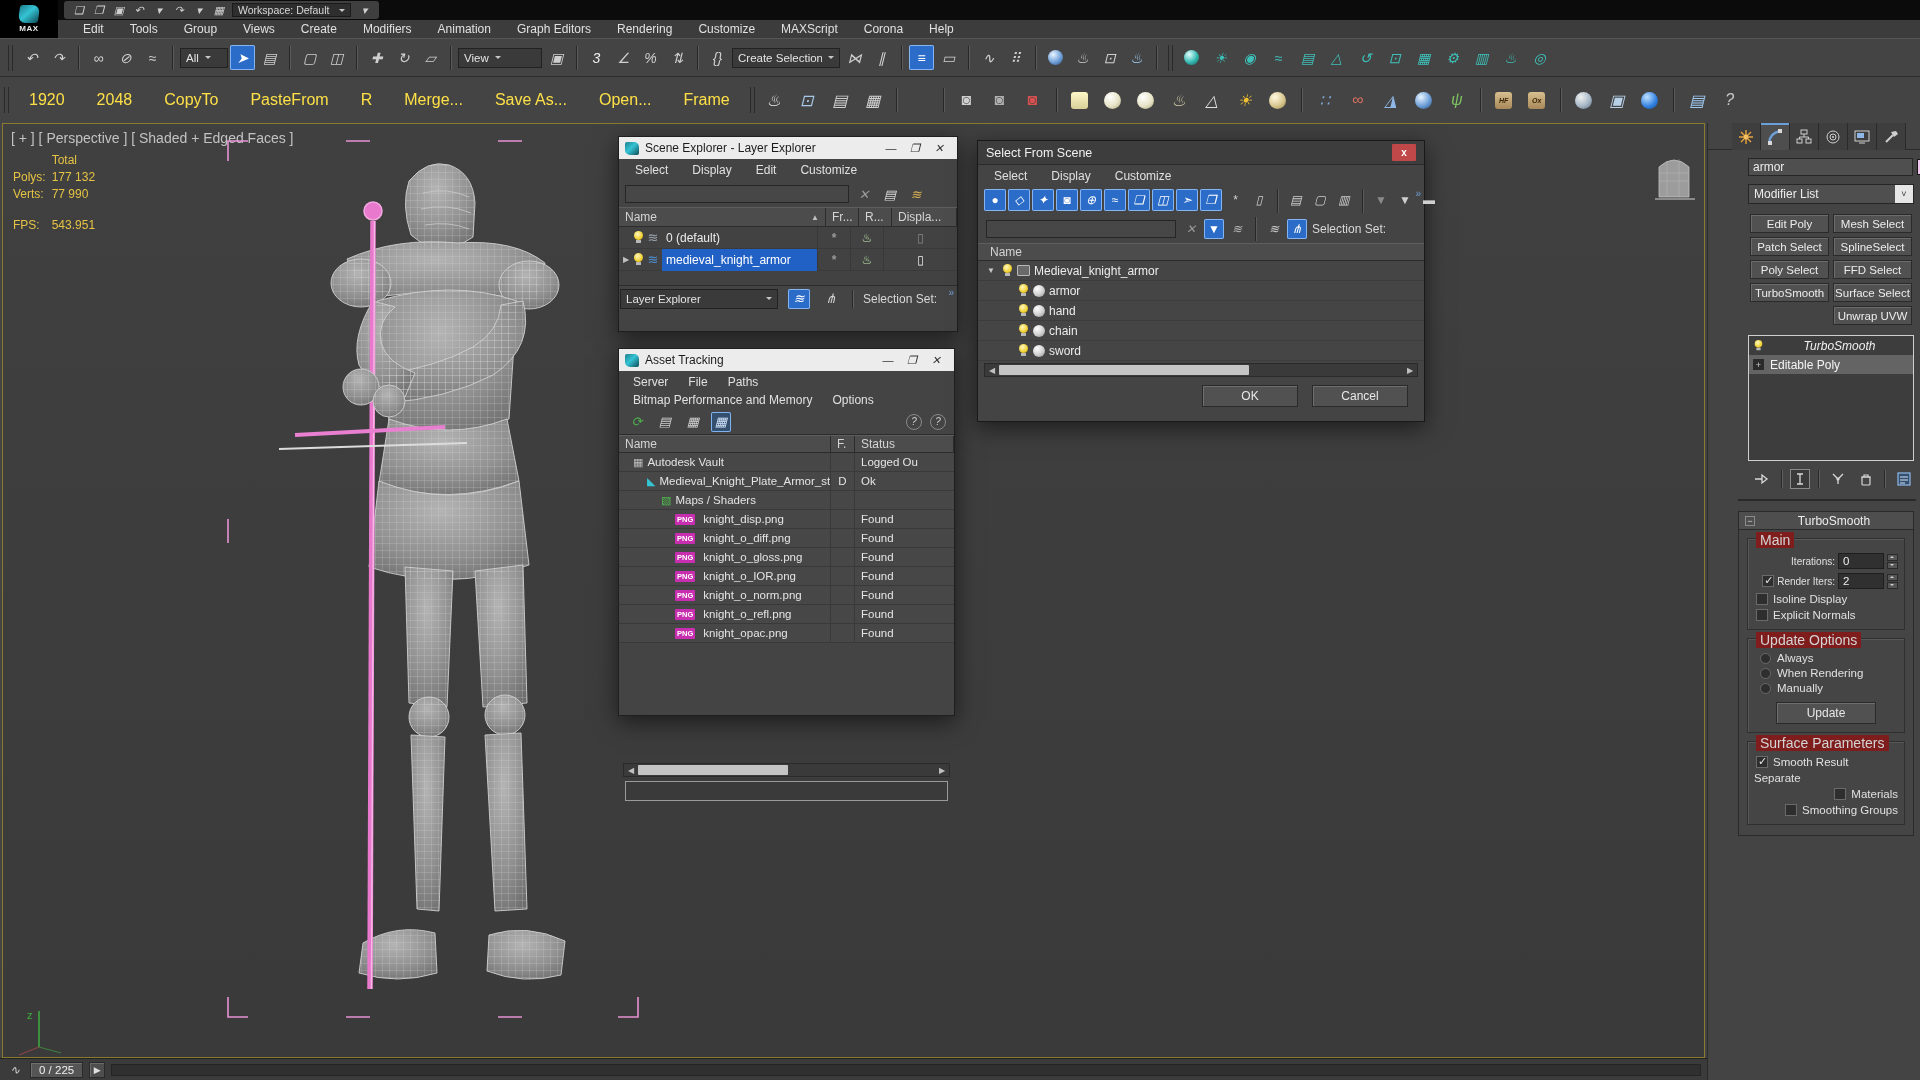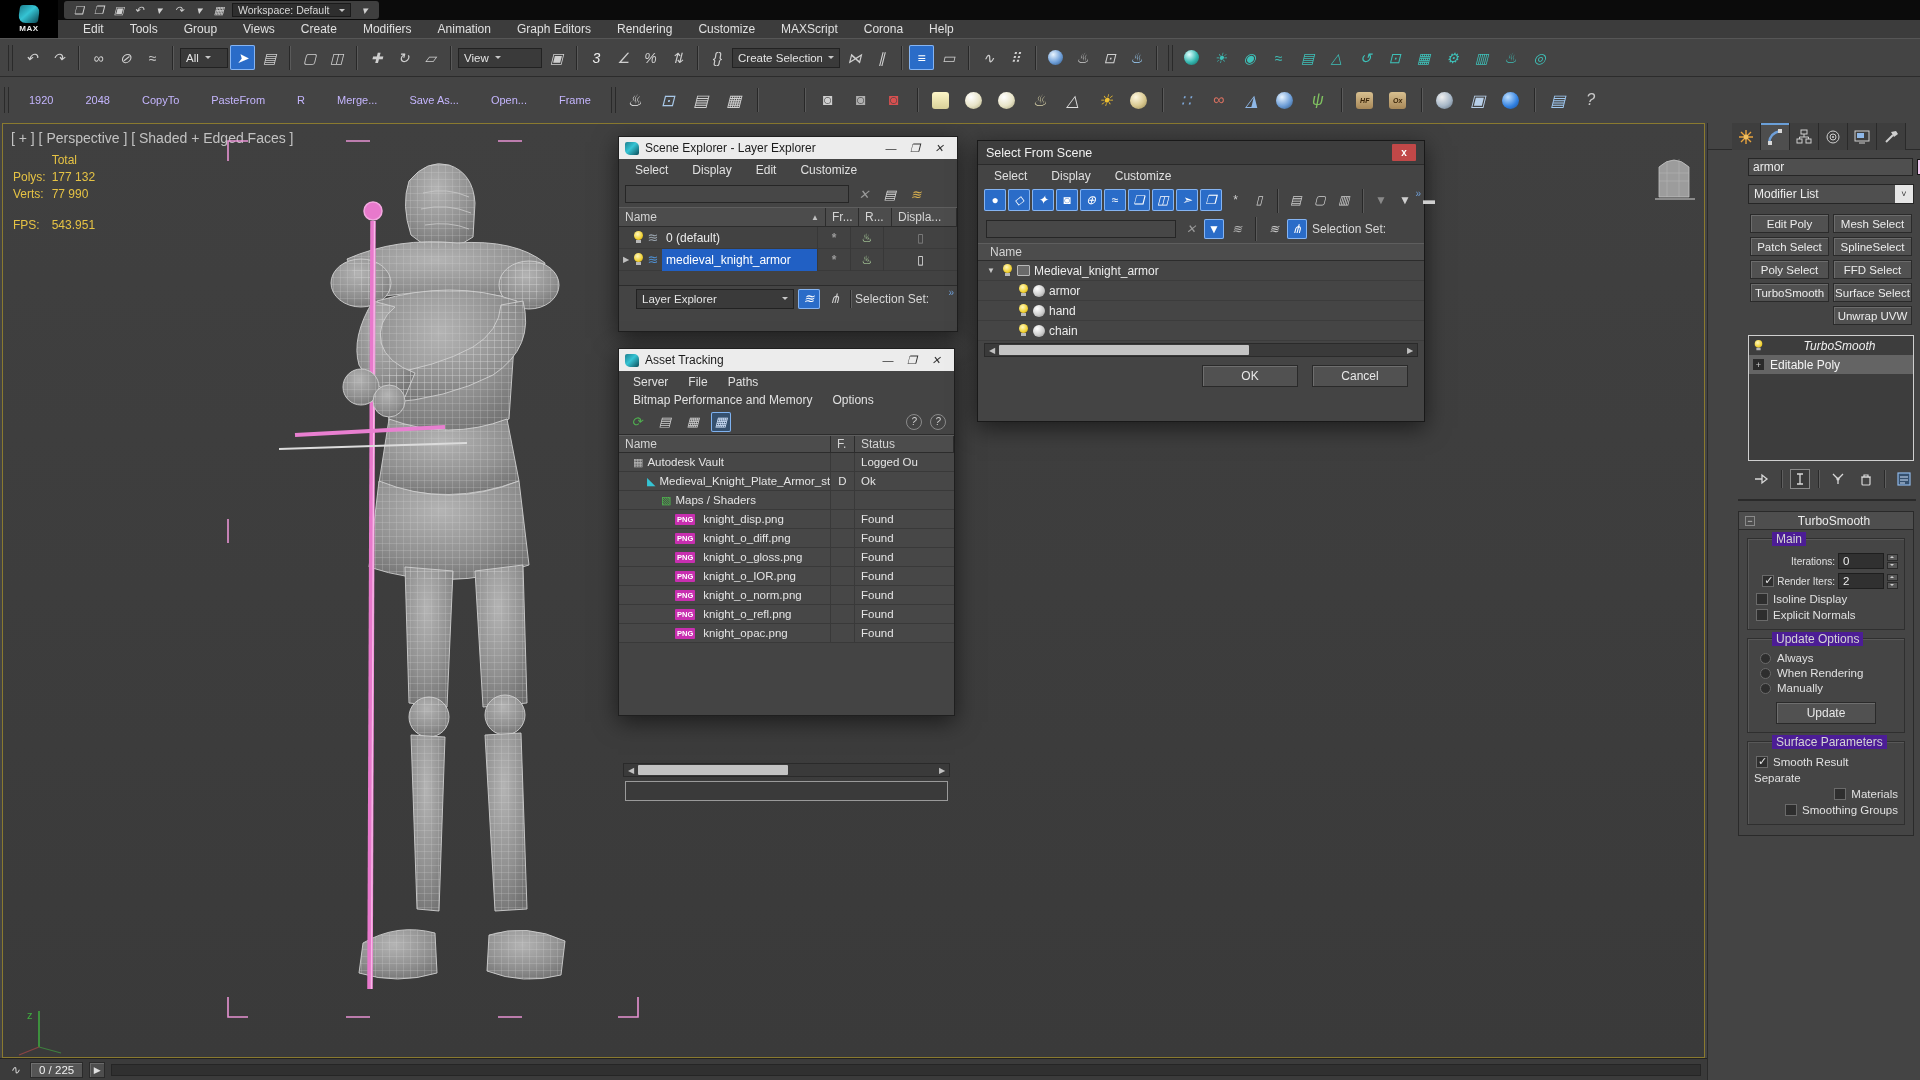--- a/index.html
+++ b/index.html
@@ -55,21 +55,21 @@
 .b-gray{--grad:radial-gradient(circle at 35% 30%,#f0f0f0,#a8b8c8 55%,#5a6a7a)}
 .c-pale{--grad:linear-gradient(#fdf6c8,#d8d098)}
 .c-tan{--grad:linear-gradient(#d8c090,#a88858)}
 .bulbi{position:relative;width:11px;height:14px;flex:none;display:inline-block}
 .bulbi::before{content:"";position:absolute;left:1px;top:0;width:9px;height:9px;border-radius:50%;
   background:radial-gradient(circle at 40% 35%,#fff8c0,#f0d030 60%,#b89010)}
 .bulbi::after{content:"";position:absolute;left:3px;top:9px;width:5px;height:3px;background:#b8b8b8}
 .dd{height:20px;background:#3a3a3a;border:1px solid #222;display:inline-flex;align-items:center;
   padding:0 5px;font-size:11.5px;color:#e4e4e4;gap:6px;flex:none}
 .dd span{overflow:hidden;white-space:nowrap}
-.tb-textbtn{padding:0 16px;height:24px;display:flex;align-items:center;color:#c4b5fd;font-size:11px}
+.tb-textbtn{padding:0 16px;height:24px;display:flex;align-items:center;color:#fde047;font-size:16px}
 #toolbar2 .tbi{width:30px;height:30px;font-size:16px}
 #toolbar2 .tbi.ball::before,#toolbar2 .tbi.chip::before{width:17px;height:17px}
 
 
 #viewport{left:2px;top:123px;width:1703px;height:935px;background:linear-gradient(#404040,#3a3a3a);
   border:1px solid #8a7a2f;z-index:1;overflow:hidden}
 #vp-label{left:8px;top:6px;color:#c2c2c2;font-size:14px}
 #vp-stats{left:10px;top:28px;color:var(--yellow);font-size:12px;line-height:17px}
 #vp-stats table{border-collapse:collapse}
 #vp-stats td{padding:0 6px 0 0}
@@ -98,21 +98,21 @@
 #se-hdr .c-name{width:207px;justify-content:space-between}
 #se-hdr .c-s{width:33px}
 #se-hdr .c-d{flex:1}
 .se-row{height:22px;display:flex;align-items:center;background:#424242;border-bottom:1px solid #3a3a3a}
 .se-row .tree{width:14px;font-size:8px;color:#c0c0c0;text-align:center;flex:none}
 .se-row .lyr{width:18px;text-align:center;font-size:13px;flex:none}
 .se-row .se-name{width:156px;height:22px;display:flex;align-items:center;padding-left:4px;color:#ececec;border-right:1px solid #383838}
 .se-row.selrow .se-name{background:var(--sel);color:#fff}
 .se-cell{width:33px;height:22px;display:flex;align-items:center;justify-content:center;border-right:1px solid #383838;font-size:12px}
 .se-cell.last{flex:1;border-right:none}
-#se-footer{height:26px;display:flex;align-items:center;gap:4px;padding:0 17px;border-top:1px solid #2c2c2c;position:relative}
+#se-footer{height:26px;display:flex;align-items:center;gap:10px;padding:0 1px;border-top:1px solid #2c2c2c;position:relative}
 #se-footer .dd{width:158px}
 #se-body{height:58px;background:#424242}
 .chev{position:absolute;right:3px;top:1px;color:#6f9fd8;font-size:10px}
 
 
 #asset-tracking{left:618px;top:348px;width:337px;height:368px;z-index:6}
 #at-menu{display:flex;flex-wrap:wrap;align-items:center;padding:2px 4px 0 4px}
 #at-menu .menu-item{padding:1px 10px;font-size:12px}
 #at-toolbar{height:26px;display:flex;align-items:center;gap:8px;padding:0 8px;border-bottom:1px solid #2c2c2c}
 #at-toolbar .tbi{width:20px;height:20px;font-size:13px}
@@ -169,21 +169,21 @@
 #cp-stacktools{display:flex;align-items:center;gap:8px;margin:8px 6px 0 44px}
 #cp-stacktools .sbtn{width:22px;height:20px;display:flex;align-items:center;justify-content:center}
 #cp-stacktools .sbtn.on{border:1px solid #8a8a8a;background:#3a3a3a}
 .vsep{width:1px;height:18px;background:#2a2a2a;box-shadow:1px 0 0 #5e5e5e}
 #cp-divider{height:2px;background:#2a2a2a;margin:10px 4px 0 30px}
 #cp-rollout{margin:10px 6px 0 30px;border:1px solid #2a2a2a;padding-bottom:10px;background:#454545}
 #ro-head{height:18px;background:#4e4e4e;border-bottom:1px solid #2a2a2a;display:flex;align-items:center;padding:0 6px;gap:6px}
 #ro-head .minus{width:10px;height:10px;border:1px solid #8a8a8a;display:flex;align-items:center;justify-content:center;font-size:9px;color:#d8d8d8}
 #ro-head .ro-title{flex:1;text-align:center;font-size:12px;color:#ececec}
 .grp{margin:8px 8px 0 8px;border:1px solid #2f2f2f;box-shadow:inset 1px 1px 0 #585858;position:relative;padding:10px 6px 8px 6px}
-.grp .gl{position:absolute;top:-7px;left:24px;background:#4c1d95;padding:0 4px;font-size:12px;color:#d4d4d4}
+.grp .gl{position:absolute;top:-7px;left:8px;background:#7f1d1d;padding:0 4px;font-size:14px;color:#d4d4d4}
 .spinrow{display:flex;align-items:center;justify-content:flex-end;gap:3px;margin:4px 0}
 .spinrow .slabel{font-size:10px;color:#e0e0e0}
 .spinbox{width:46px;height:16px;background:#303030;border:1px solid #1e1e1e;color:#ececec;font-size:11.5px;display:flex;align-items:center;padding-left:4px}
 .spinner{display:flex;flex-direction:column;gap:1px}
 .spinner i{width:11px;height:7px;background:#565656;border:1px solid #2a2a2a;position:relative}
 .spinner i::after{content:"";position:absolute;left:2px;top:1.5px;border:2.5px solid transparent}
 .spinner i.up::after{border-bottom-color:#cfcfcf;top:-1px}
 .spinner i.dn::after{border-top-color:#cfcfcf}
 .ckrow{display:flex;align-items:center;gap:5px;margin:4px 0 0 2px}
 .ck{width:12px;height:12px;background:#2e2e2e;border:1px solid #6a6a6a;flex:none;position:relative}
@@ -1108,20 +1108,25 @@
       <div class="sfs-row" style="padding-left:40px">
         <span class="bulbi"></span>
         <span class="sphere-ico"></span>
         <span>hand</span>
       </div>
       <div class="sfs-row" style="padding-left:40px">
         <span class="bulbi"></span>
         <span class="sphere-ico"></span>
         <span>chain</span>
       </div>
+      <div class="sfs-row" style="padding-left:40px">
+        <span class="bulbi"></span>
+        <span class="sphere-ico"></span>
+        <span>sword</span>
+      </div>
     </div>
   <div class="hscroll" style="margin:2px 6px">
     <span class="arr">◀</span>
     <span class="thumb" style="width:250px"></span>
     <span class="trk"></span>
     <span class="arr">▶</span>
   </div>
   <div id="sfs-btnrow">
     <span class="btn">OK</span>
     <span class="btn">Cancel</span>

